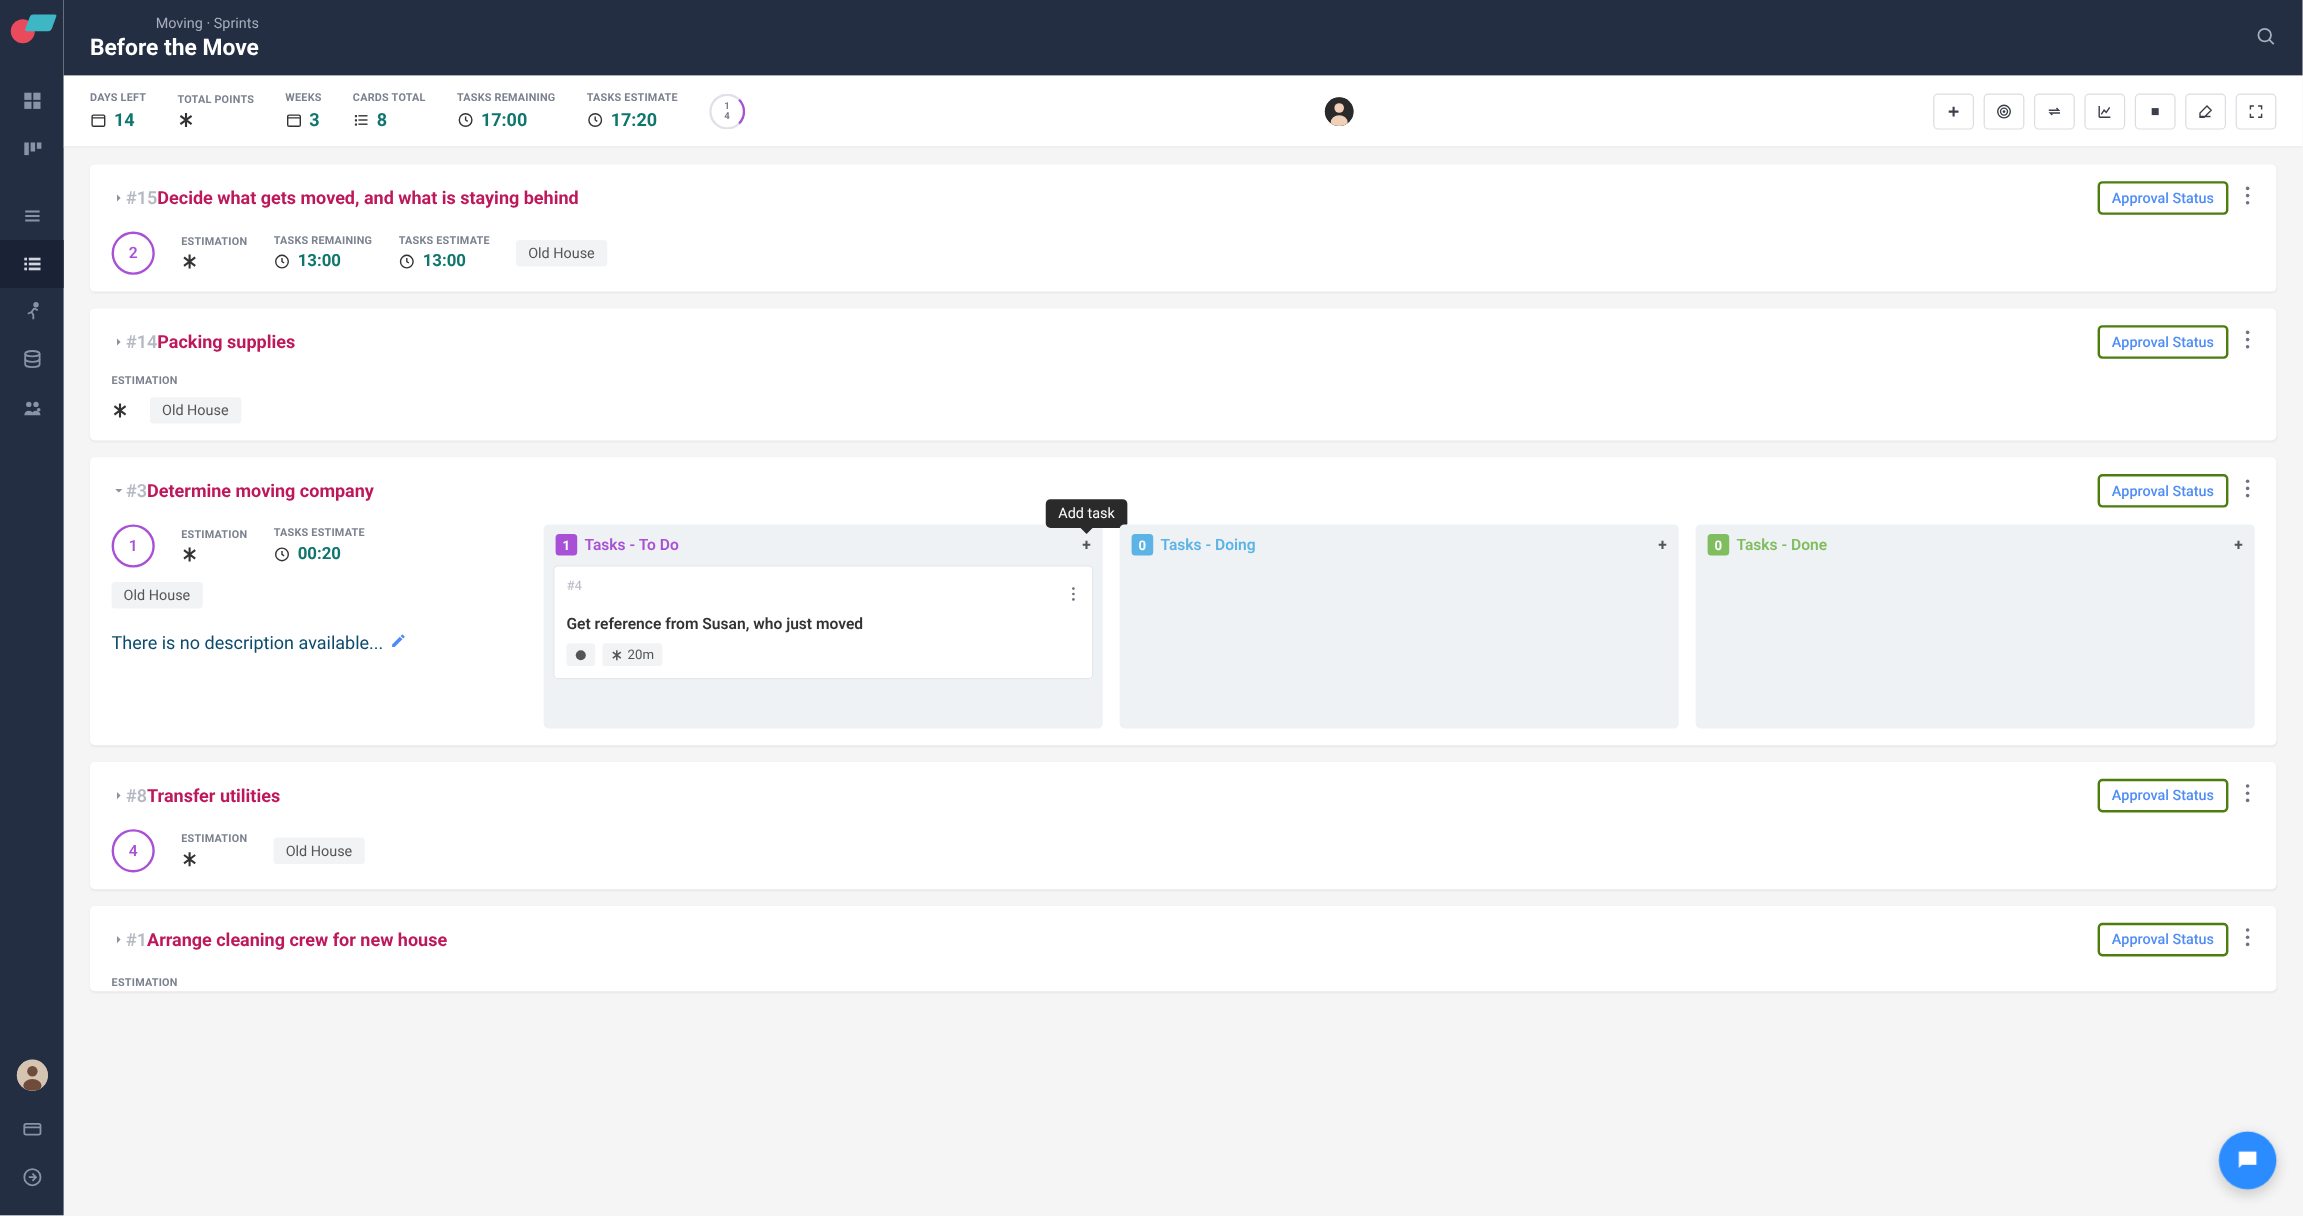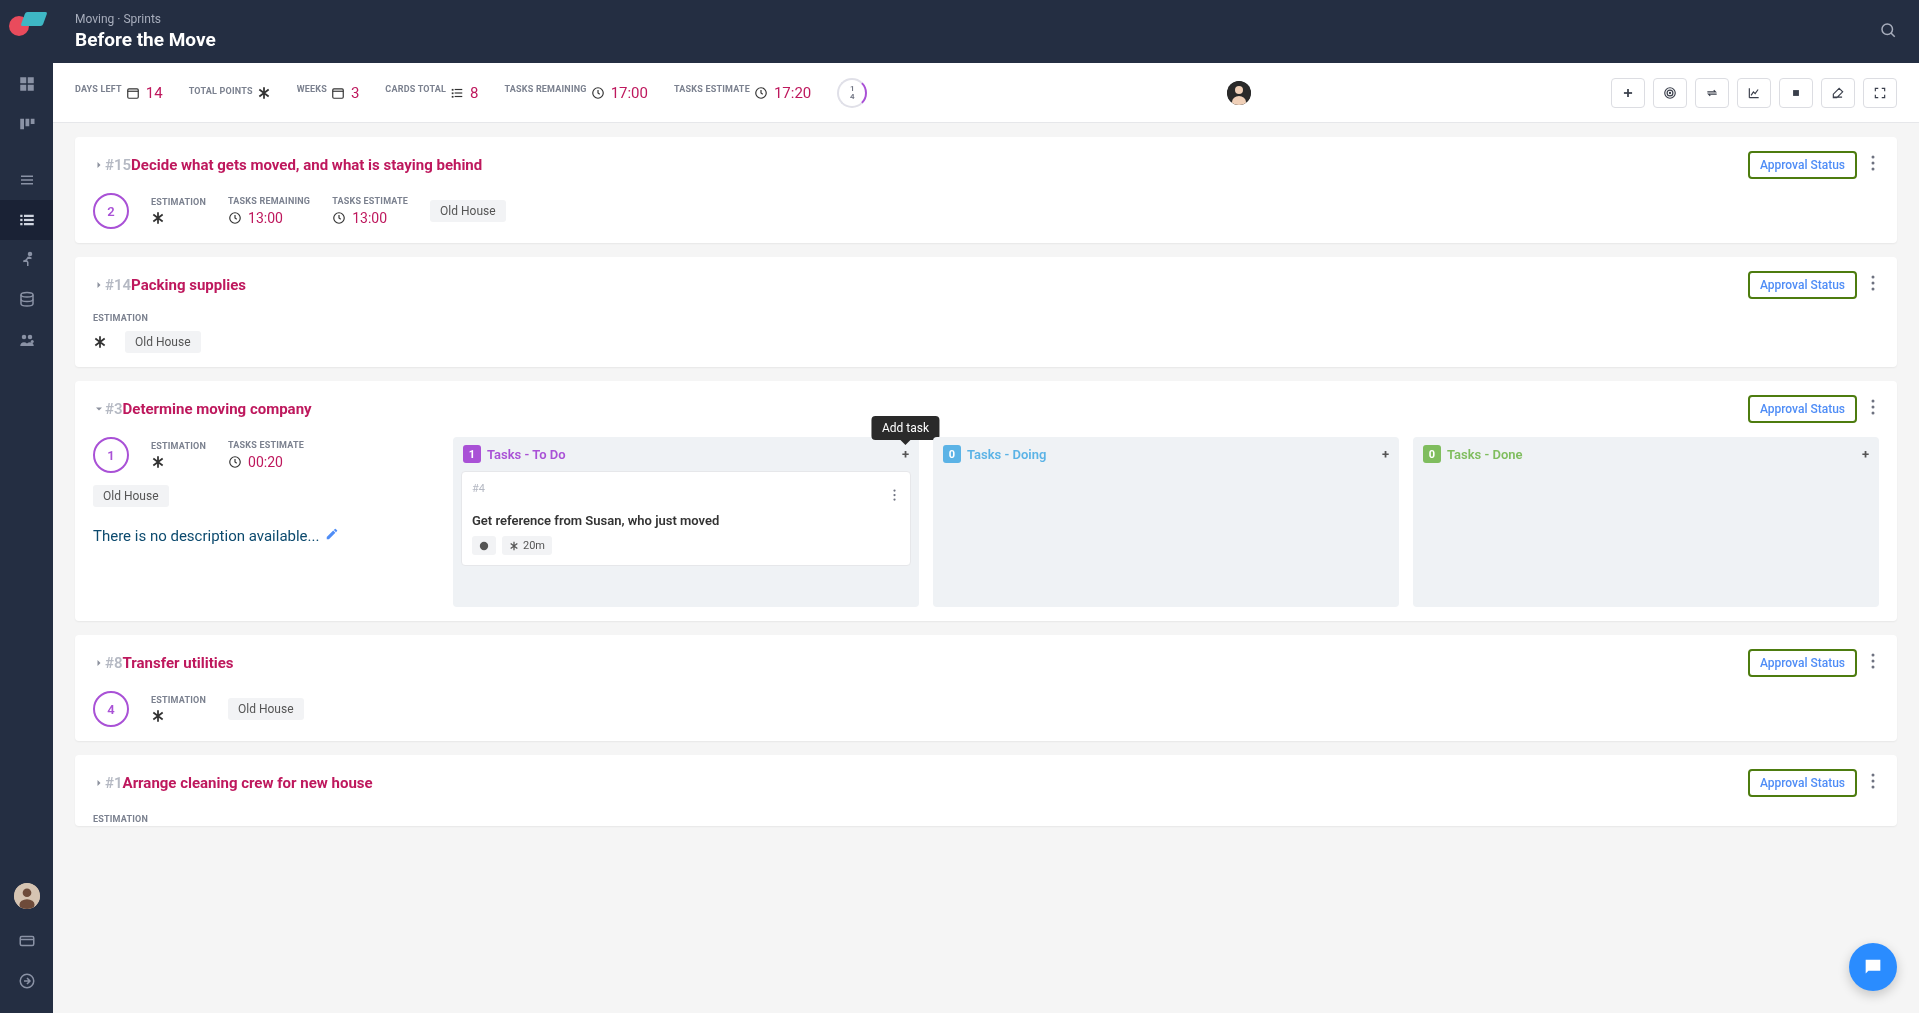--- a/index.html
+++ b/index.html
@@ -11,29 +11,29 @@
 .sidebar .logo .shape2 { position: absolute; width: 22px; height: 14px; background: #3eb7c4; border-radius: 2px; left: 14px; top: 0; transform: skewX(-20deg); }
 .sidebar-item { width: 53px; height: 40px; display: flex; align-items: center; justify-content: center; color: #8a92a5; cursor: pointer; }
 .sidebar-item.active { background: #1a2235; color: #d0d5e0; }
 .sidebar-item svg { width: 18px; height: 18px; }
 .sidebar-gap { height: 16px; }
 .sidebar-bottom { margin-top: auto; width: 100%; display: flex; flex-direction: column; align-items: center; padding-bottom: 12px; }
 .avatar-sm { width: 26px; height: 26px; border-radius: 50%; background: #d6c4b2; display:flex;align-items:center;justify-content:center; overflow: hidden; }
 .avatar-sm svg { width: 26px; height: 26px; }
 .main { flex: 1; display: flex; flex-direction: column; overflow: hidden; }
 .header { background: #242e42; padding: 12px 22px; display: flex; align-items: center; justify-content: space-between; }
-.header-left { display: flex; flex-direction: column; }
+.header-left { display: flex; flex-direction: column; text-align: right; }
 .breadcrumb { color: #a7adbc; font-size: 12px; }
 .page-title { color: #fff; font-size: 19px; font-weight: 700; margin-top: 2px; }
 .search-icon { color: #a7adbc; cursor: pointer; }
 .toolbar { background: #fff; border-bottom: 1px solid #e6e7ea; padding: 10px 22px; display: flex; align-items: center; justify-content: space-between; height: 60px; }
 .metrics { display: flex; align-items: center; gap: 26px; }
-.metric { display: flex; gap: 4px; }
+.metric { display: flex; flex-direction: column; gap: 4px; }
 .metric-label { font-size: 9px; font-weight: 700; color: #7b818f; text-transform: uppercase; letter-spacing: 0.2px; white-space: nowrap; }
-.metric-value { display: flex; align-items: center; gap: 6px; color: #be185d; font-size: 15px; font-weight: 400; }
+.metric-value { display: flex; align-items: center; gap: 6px; color: #0f766e; font-size: 15px; font-weight: 700; }
 .metric-value svg { width: 14px; height: 14px; color: #333; }
 .ring { width: 30px; height: 30px; border-radius: 50%; border: 2px solid #e0e0e8; border-right-color: #a951d6; display: flex; align-items: center; justify-content: center; font-size: 8px; color: #6e7280; font-weight: 600; line-height: 1; flex-direction: column;}
 .avatar-mid { width: 24px; height: 24px; border-radius: 50%; background: #2a2a2a; display:flex;align-items:center;justify-content:center; overflow:hidden;}
 .avatar-mid svg{width:24px;height:24px;}
 .toolbar-center { margin-left: auto; margin-right: auto; }
 .toolbar-right { display: flex; gap: 8px; }
 .icon-btn { width: 34px; height: 30px; border: 1px solid #dcdde2; background: #fff; border-radius: 4px; display: flex; align-items: center; justify-content: center; color: #3a3f4b; cursor: pointer; }
 .icon-btn svg { width: 14px; height: 14px; }
 .content { flex: 1; overflow-y: auto; padding: 0 22px 22px; }
 .card { background: #fff; border-radius: 4px; box-shadow: 0 1px 2px rgba(0,0,0,0.06); margin-top: 14px; padding: 14px 18px; }

